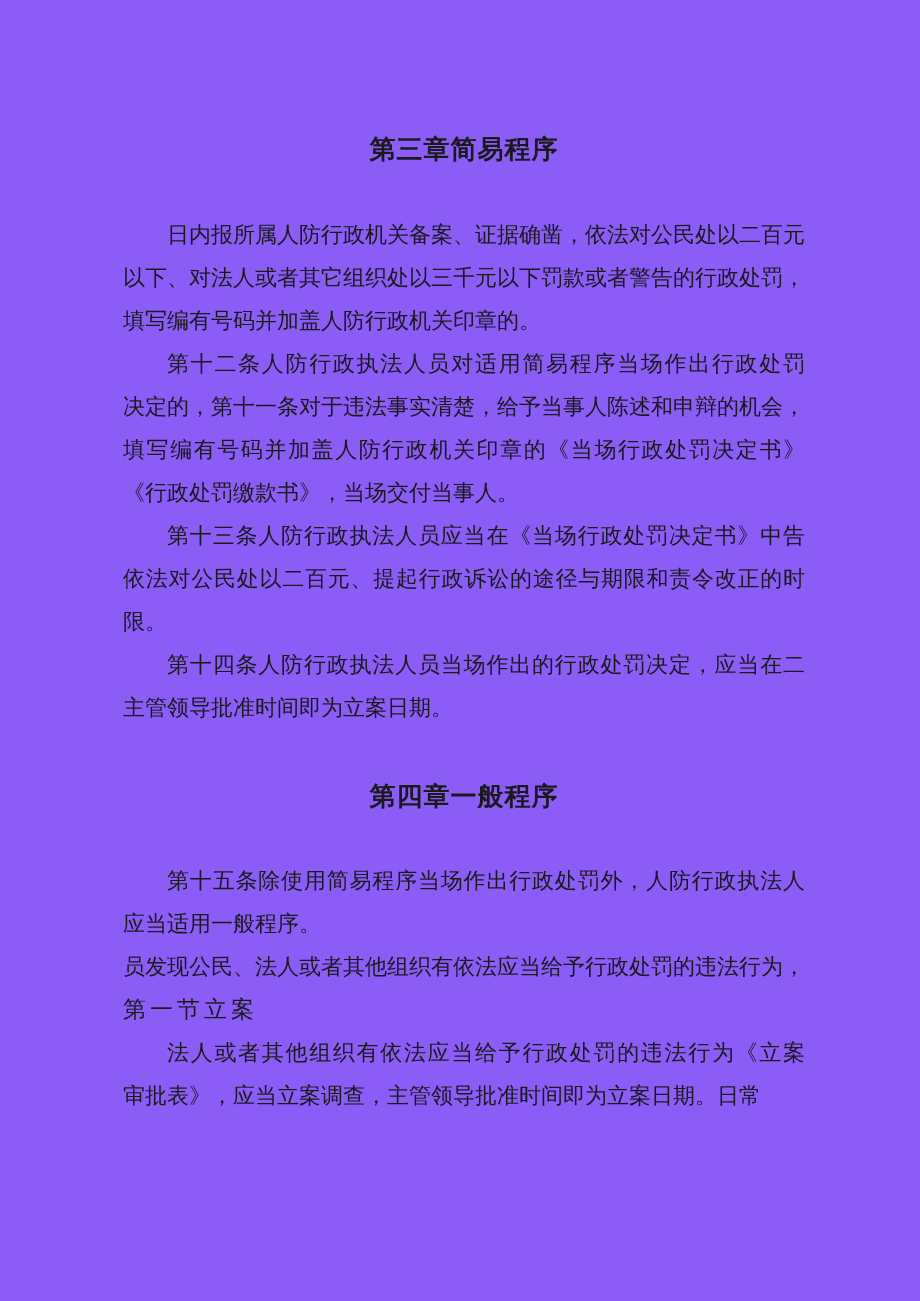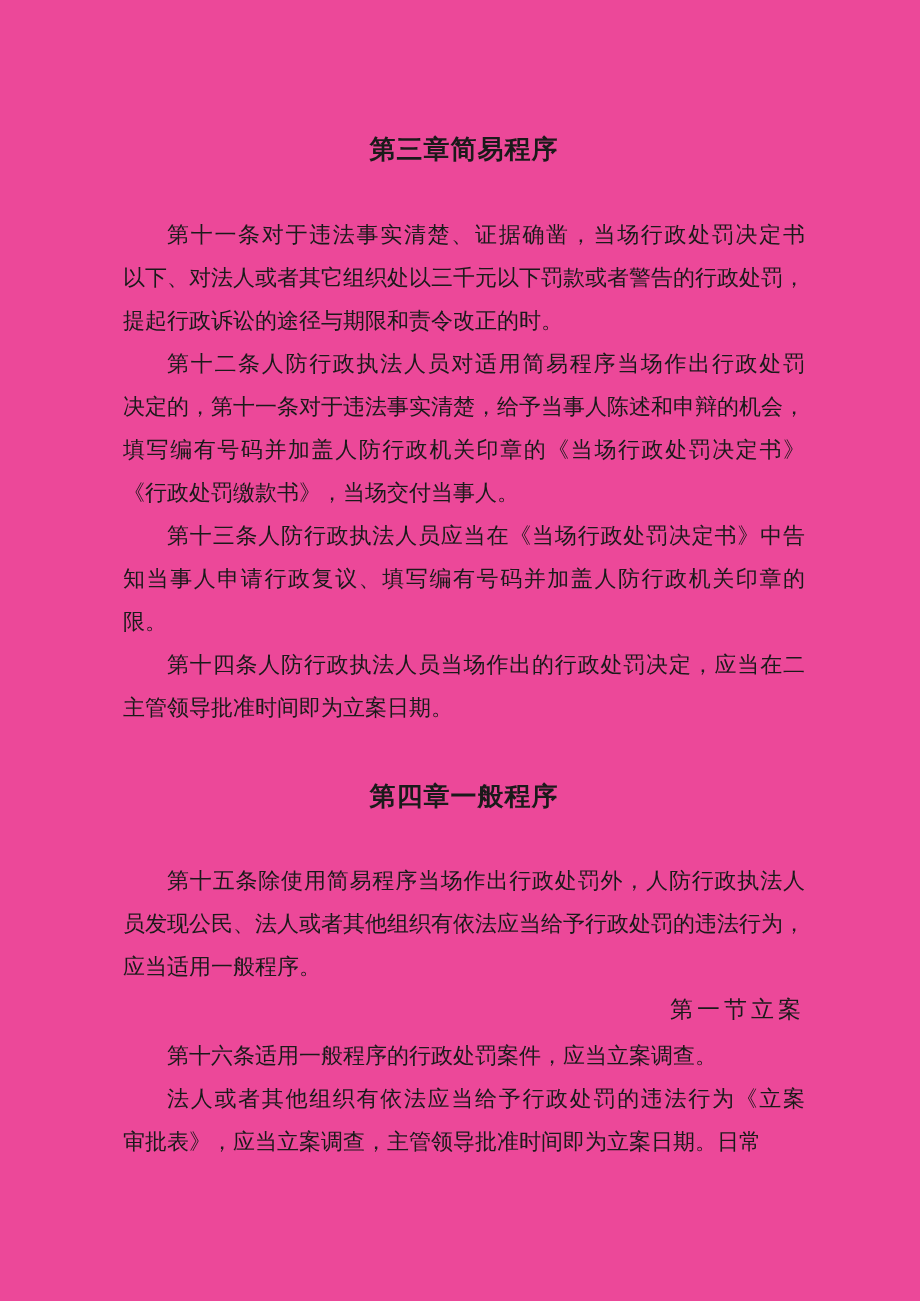--- a/index.html
+++ b/index.html
@@ -5,21 +5,21 @@
   html, body {
     margin: 0;
     padding: 0;
     background: #ffffff;
   }
   .page {
     position: relative;
     width: 920px;
     height: 1301px;
     box-sizing: border-box;
-    background: #ec4899;
+    background: #8b5cf6;
     padding: 128px 115px 8px 123px;
     overflow: hidden;
     font-family: "DejaVu Serif", "Liberation Serif", serif;
     color: #1a1a1a;
   }
   .chapter-title {
     font-family: "DejaVu Sans", "Liberation Sans", sans-serif;
     font-weight: 700;
     font-size: 26px;
     line-height: 43px;
@@ -43,71 +43,68 @@
   }
   .line.first {
     text-indent: 2em;
   }
   .line.last {
     text-align-last: left;
   }
   .section-title {
     font-size: 23px;
     line-height: 43px;
-    text-align: right;
+    text-align: left;
     letter-spacing: 4px;
     margin: 0;
   }
   .article-16 {
     margin-top: 3px;
   }
 </style>
 </head>
 <body>
 
 <div class="page">
 
   <h1 class="chapter-title">第三章简易程序</h1>
 
   <div class="para">
-    <div class="line first">第十一条对于违法事实清楚、证据确凿，当场行政处罚决定书</div>
+    <div class="line first">日内报所属人防行政机关备案、证据确凿，依法对公民处以二百元</div>
     <div class="line">以下、对法人或者其它组织处以三千元以下罚款或者警告的行政处罚，</div>
-    <div class="line last">提起行政诉讼的途径与期限和责令改正的时。</div>
+    <div class="line last">填写编有号码并加盖人防行政机关印章的。</div>
   </div>
 
   <div class="para">
     <div class="line first">第十二条人防行政执法人员对适用简易程序当场作出行政处罚</div>
     <div class="line">决定的，第十一条对于违法事实清楚，给予当事人陈述和申辩的机会，</div>
     <div class="line">填写编有号码并加盖人防行政机关印章的《当场行政处罚决定书》</div>
     <div class="line last">《行政处罚缴款书》，当场交付当事人。</div>
   </div>
 
   <div class="para">
     <div class="line first">第十三条人防行政执法人员应当在《当场行政处罚决定书》中告</div>
-    <div class="line">知当事人申请行政复议、填写编有号码并加盖人防行政机关印章的</div>
+    <div class="line">依法对公民处以二百元、提起行政诉讼的途径与期限和责令改正的时</div>
     <div class="line last">限。</div>
   </div>
 
   <div class="para">
     <div class="line first">第十四条人防行政执法人员当场作出的行政处罚决定，应当在二</div>
     <div class="line last">主管领导批准时间即为立案日期。</div>
   </div>
 
   <h1 class="chapter-title second">第四章一般程序</h1>
 
   <div class="para">
     <div class="line first">第十五条除使用简易程序当场作出行政处罚外，人防行政执法人</div>
+    <div class="line last">应当适用一般程序。</div>
     <div class="line">员发现公民、法人或者其他组织有依法应当给予行政处罚的违法行为，</div>
-    <div class="line last">应当适用一般程序。</div>
   </div>
 
   <div class="section-title">第一节立案</div>
 
-  <div class="para article-16">
-    <div class="line first last">第十六条适用一般程序的行政处罚案件，应当立案调查。</div>
-  </div>
 
   <div class="para">
     <div class="line first">法人或者其他组织有依法应当给予行政处罚的违法行为《立案</div>
     <div class="line last">审批表》，应当立案调查，主管领导批准时间即为立案日期。日常</div>
   </div>
 
 </div>
 
 </body></html>

